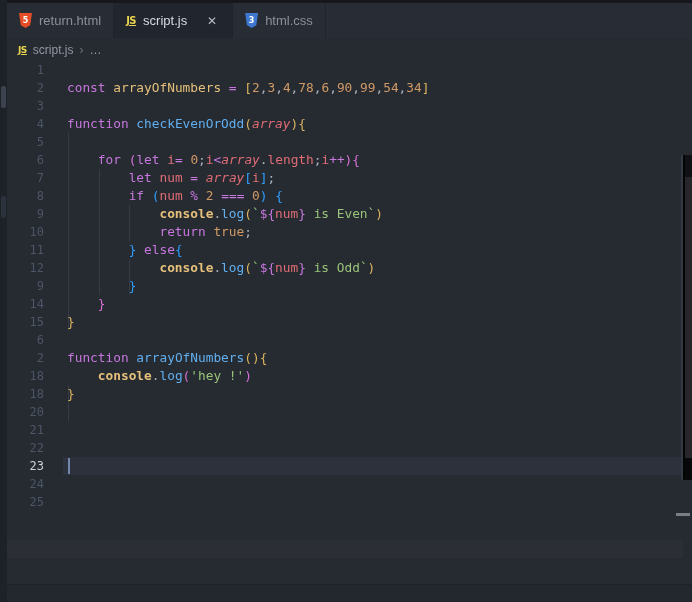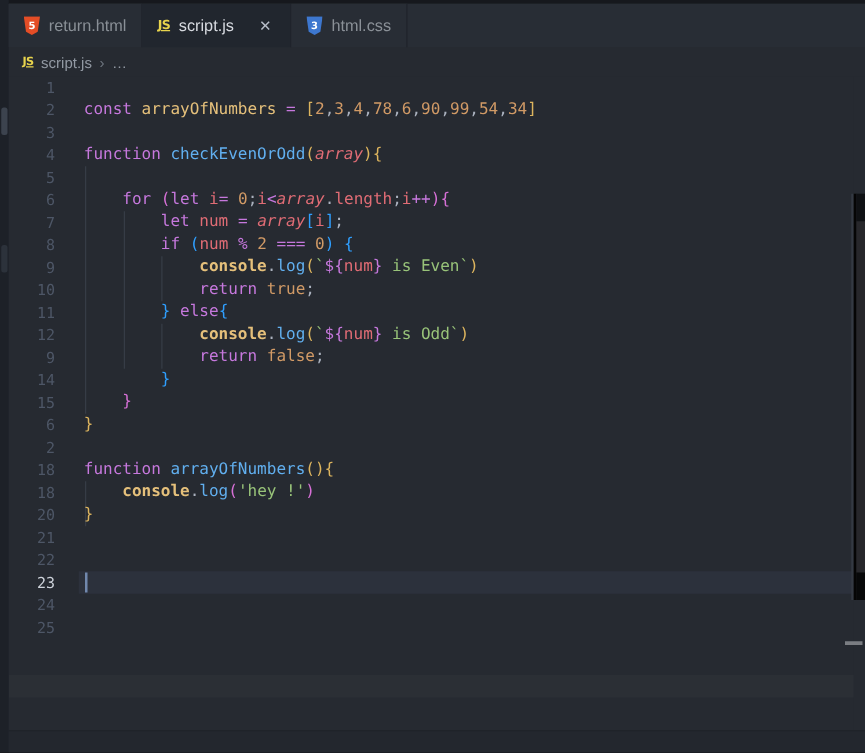--- a/index.html
+++ b/index.html
@@ -134,21 +134,20 @@
         <div class="cline"></div>
         <div class="cline"><span style="color: rgb(198, 120, 221);">function</span><span style="color: rgb(171, 178, 191);"> </span><span style="color: rgb(97, 175, 239);">checkEvenOrOdd</span><span style="color: rgb(220, 180, 94);">(</span><span class="tok-i" style="color: rgb(224, 108, 117);">array</span><span style="color: rgb(220, 180, 94);">)</span><span style="color: rgb(220, 180, 94);">{</span></div>
         <div class="cline"></div>
         <div class="cline"><span style="color: rgb(171, 178, 191);">    </span><span style="color: rgb(198, 120, 221);">for</span><span style="color: rgb(171, 178, 191);"> </span><span style="color: rgb(214, 112, 214);">(</span><span style="color: rgb(198, 120, 221);">let</span><span style="color: rgb(171, 178, 191);"> </span><span style="color: rgb(224, 108, 117);">i</span><span style="color: rgb(198, 120, 221);">=</span><span style="color: rgb(171, 178, 191);"> </span><span style="color: rgb(209, 154, 102);">0</span><span style="color: rgb(171, 178, 191);">;</span><span style="color: rgb(224, 108, 117);">i</span><span style="color: rgb(198, 120, 221);">&lt;</span><span class="tok-i" style="color: rgb(224, 108, 117);">array</span><span style="color: rgb(171, 178, 191);">.</span><span style="color: rgb(224, 108, 117);">length</span><span style="color: rgb(171, 178, 191);">;</span><span style="color: rgb(224, 108, 117);">i</span><span style="color: rgb(198, 120, 221);">++</span><span style="color: rgb(214, 112, 214);">)</span><span style="color: rgb(214, 112, 214);">{</span></div>
         <div class="cline"><span style="color: rgb(171, 178, 191);">        </span><span style="color: rgb(198, 120, 221);">let</span><span style="color: rgb(171, 178, 191);"> </span><span style="color: rgb(224, 108, 117);">num</span><span style="color: rgb(171, 178, 191);"> </span><span style="color: rgb(198, 120, 221);">=</span><span style="color: rgb(171, 178, 191);"> </span><span class="tok-i" style="color: rgb(224, 108, 117);">array</span><span style="color: rgb(47, 159, 255);">[</span><span style="color: rgb(224, 108, 117);">i</span><span style="color: rgb(47, 159, 255);">]</span><span style="color: rgb(171, 178, 191);">;</span></div>
         <div class="cline"><span style="color: rgb(171, 178, 191);">        </span><span style="color: rgb(198, 120, 221);">if</span><span style="color: rgb(171, 178, 191);"> </span><span style="color: rgb(47, 159, 255);">(</span><span style="color: rgb(224, 108, 117);">num</span><span style="color: rgb(171, 178, 191);"> </span><span style="color: rgb(198, 120, 221);">%</span><span style="color: rgb(171, 178, 191);"> </span><span style="color: rgb(209, 154, 102);">2</span><span style="color: rgb(171, 178, 191);"> </span><span style="color: rgb(198, 120, 221);">===</span><span style="color: rgb(171, 178, 191);"> </span><span style="color: rgb(209, 154, 102);">0</span><span style="color: rgb(47, 159, 255);">)</span><span style="color: rgb(171, 178, 191);"> </span><span style="color: rgb(47, 159, 255);">{</span></div>
         <div class="cline"><span style="color: rgb(171, 178, 191);">            </span><span class="tok-b" style="color: rgb(229, 192, 123);">console</span><span style="color: rgb(171, 178, 191);">.</span><span style="color: rgb(97, 175, 239);">log</span><span style="color: rgb(220, 180, 94);">(</span><span style="color: rgb(152, 195, 121);">`</span><span style="color: rgb(198, 120, 221);">${</span><span style="color: rgb(224, 108, 117);">num</span><span style="color: rgb(198, 120, 221);">}</span><span style="color: rgb(152, 195, 121);"> is Even</span><span style="color: rgb(152, 195, 121);">`</span><span style="color: rgb(220, 180, 94);">)</span></div>
         <div class="cline"><span style="color: rgb(171, 178, 191);">            </span><span style="color: rgb(198, 120, 221);">return</span><span style="color: rgb(171, 178, 191);"> </span><span style="color: rgb(209, 154, 102);">true</span><span style="color: rgb(171, 178, 191);">;</span></div>
         <div class="cline"><span style="color: rgb(171, 178, 191);">        </span><span style="color: rgb(47, 159, 255);">}</span><span style="color: rgb(171, 178, 191);"> </span><span style="color: rgb(198, 120, 221);">else</span><span style="color: rgb(47, 159, 255);">{</span></div>
         <div class="cline"><span style="color: rgb(171, 178, 191);">            </span><span class="tok-b" style="color: rgb(229, 192, 123);">console</span><span style="color: rgb(171, 178, 191);">.</span><span style="color: rgb(97, 175, 239);">log</span><span style="color: rgb(220, 180, 94);">(</span><span style="color: rgb(152, 195, 121);">`</span><span style="color: rgb(198, 120, 221);">${</span><span style="color: rgb(224, 108, 117);">num</span><span style="color: rgb(198, 120, 221);">}</span><span style="color: rgb(152, 195, 121);"> is Odd</span><span style="color: rgb(152, 195, 121);">`</span><span style="color: rgb(220, 180, 94);">)</span></div>
-        <div class="cline"><span style="color: rgb(171, 178, 191);">            </span><span style="color: rgb(198, 120, 221);">return</span><span style="color: rgb(171, 178, 191);"> </span><span style="color: rgb(209, 154, 102);">false</span><span style="color: rgb(171, 178, 191);">;</span></div>
         <div class="cline"><span style="color: rgb(171, 178, 191);">        </span><span style="color: rgb(47, 159, 255);">}</span></div>
         <div class="cline"><span style="color: rgb(171, 178, 191);">    </span><span style="color: rgb(214, 112, 214);">}</span></div>
         <div class="cline"><span style="color: rgb(220, 180, 94);">}</span></div>
         <div class="cline"></div>
         <div class="cline"><span style="color: rgb(198, 120, 221);">function</span><span style="color: rgb(171, 178, 191);"> </span><span style="color: rgb(97, 175, 239);">arrayOfNumbers</span><span style="color: rgb(220, 180, 94);">(</span><span style="color: rgb(220, 180, 94);">)</span><span style="color: rgb(220, 180, 94);">{</span></div>
         <div class="cline"><span style="color: rgb(171, 178, 191);">    </span><span class="tok-b" style="color: rgb(229, 192, 123);">console</span><span style="color: rgb(171, 178, 191);">.</span><span style="color: rgb(97, 175, 239);">log</span><span style="color: rgb(214, 112, 214);">(</span><span style="color: rgb(152, 195, 121);">'hey !'</span><span style="color: rgb(214, 112, 214);">)</span></div>
         <div class="cline"><span style="color: rgb(220, 180, 94);">}</span></div>
         <div class="cline"></div>
         <div class="cline"></div>
         <div class="cline"></div>

